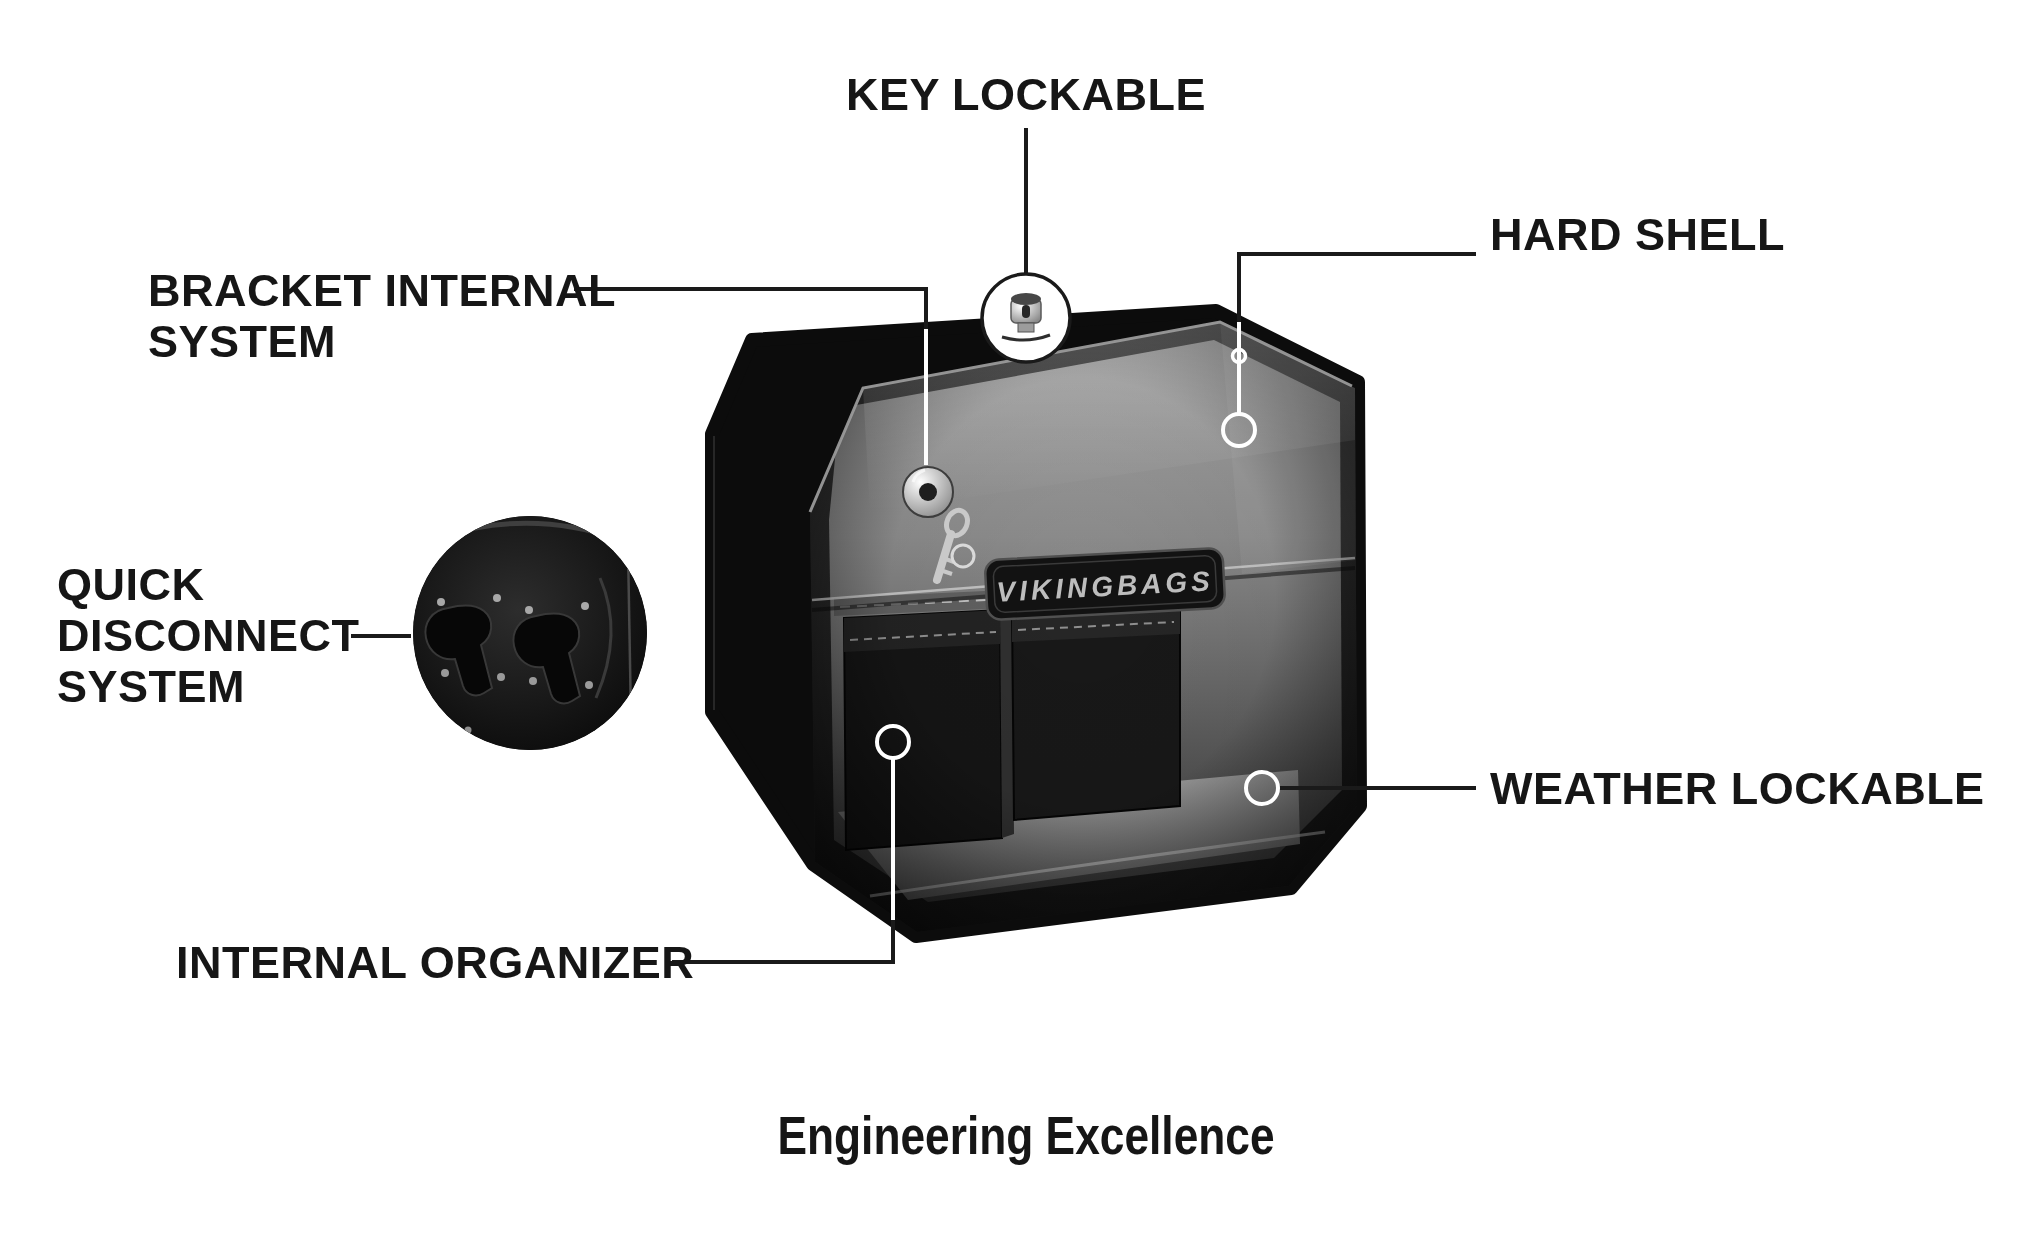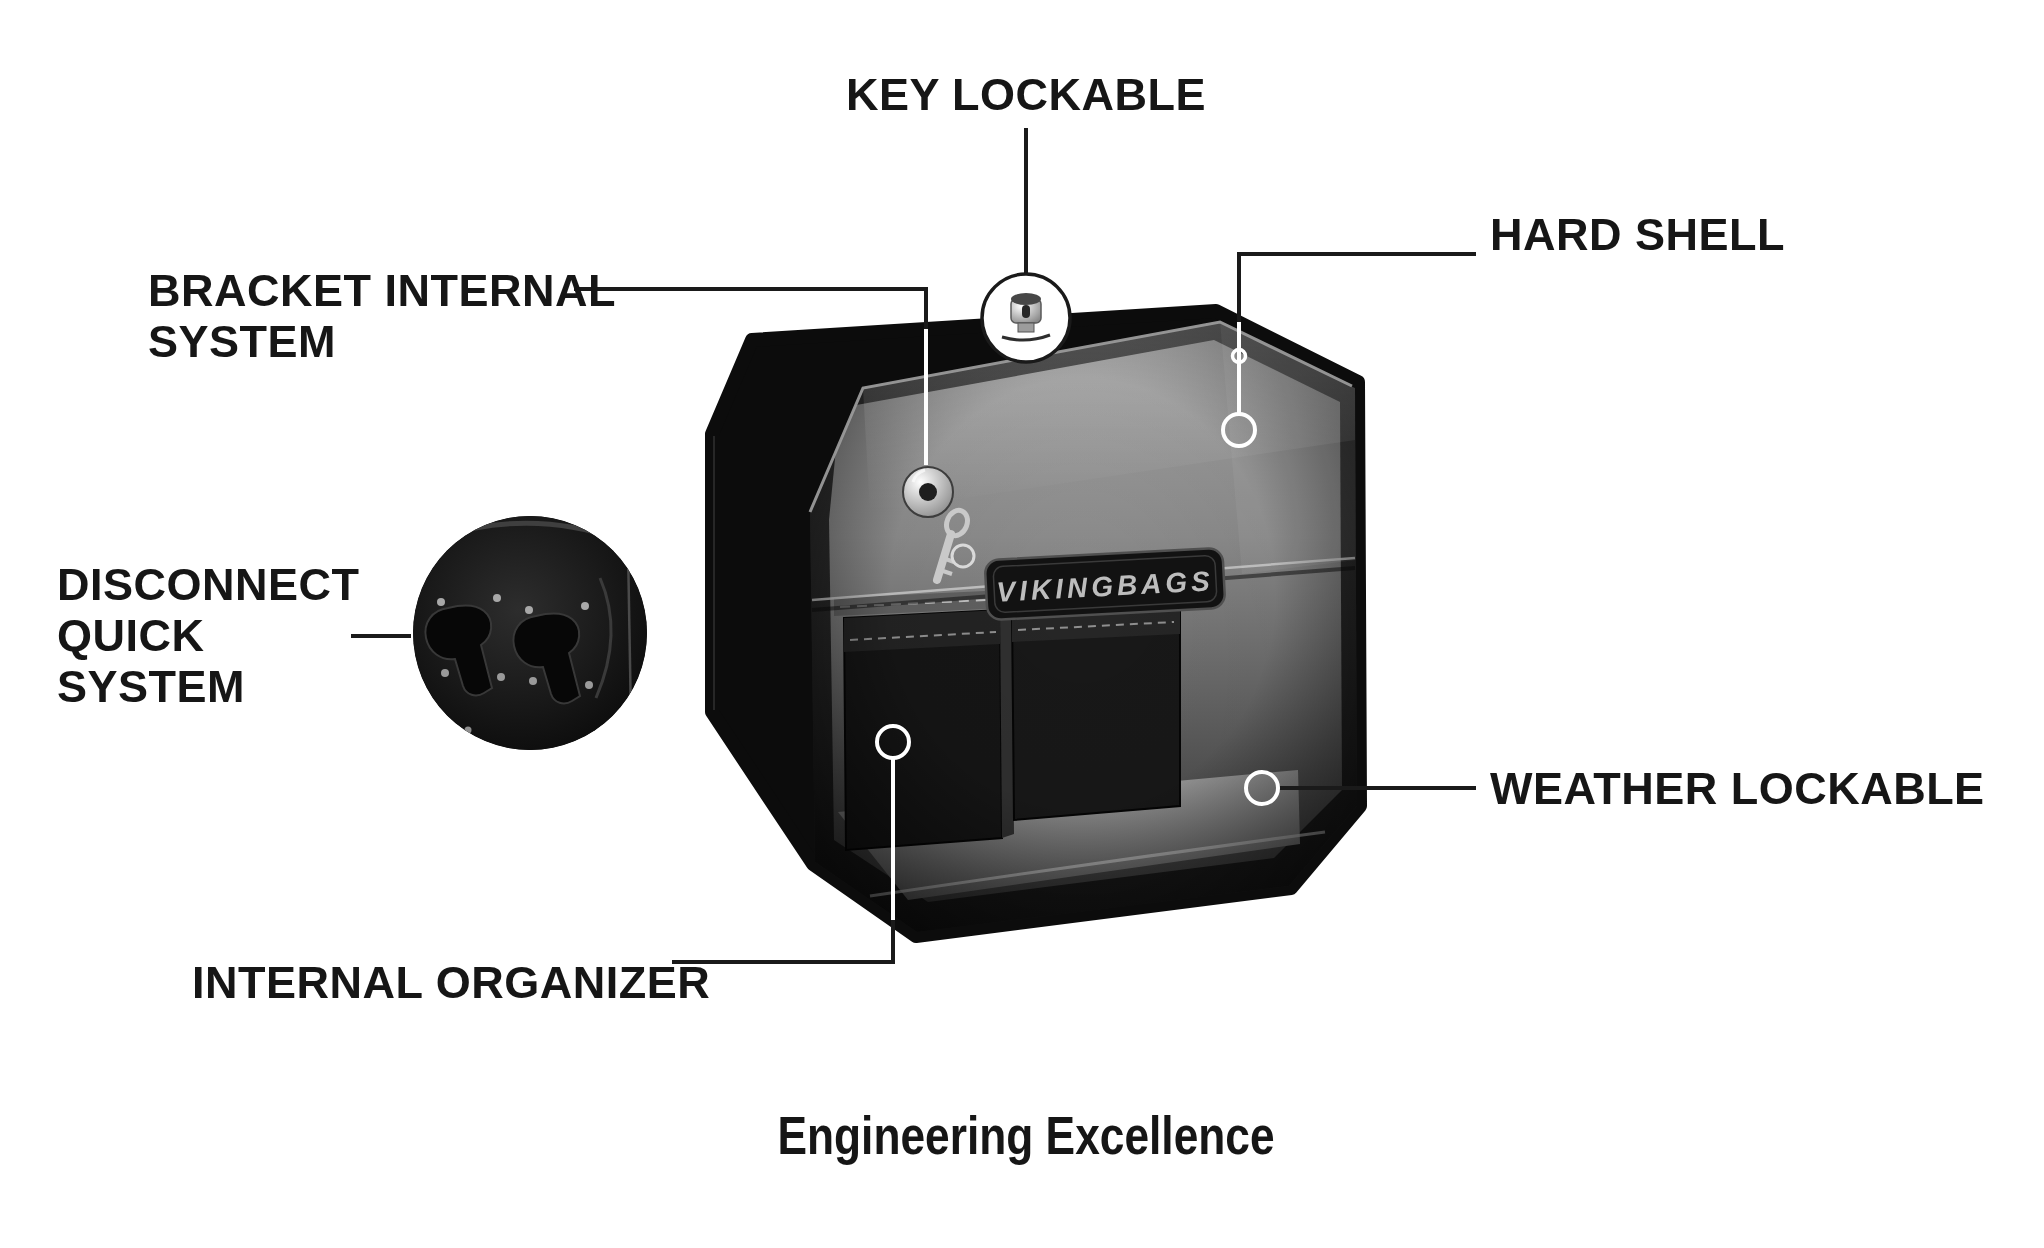--- a/index.html
+++ b/index.html
@@ -194,28 +194,28 @@
   <div class="label" style="left:148px; top:266px;">
     <div>BRACKET INTERNAL</div>
     <div>SYSTEM</div>
   </div>
 
   <div class="label" style="left:1490px; top:210px;">
     <div>HARD SHELL</div>
   </div>
 
   <div class="label" style="left:57px; top:560px;">
+    <div>QUICK</div>
     <div>DISCONNECT</div>
-    <div>QUICK</div>
     <div>SYSTEM</div>
   </div>
 
   <div class="label" style="left:1490px; top:764px;">
     <div>WEATHER LOCKABLE</div>
   </div>
 
-  <div class="label" style="left:192px; top:938px;margin-top:20px;">
+  <div class="label" style="left:176px; top:938px;">
     <div>INTERNAL ORGANIZER</div>
   </div>
 
   <div class="tagline" style="left:1026px; top:1104px;">Engineering Excellence</div>
 
 </div>
 
 </body></html>

